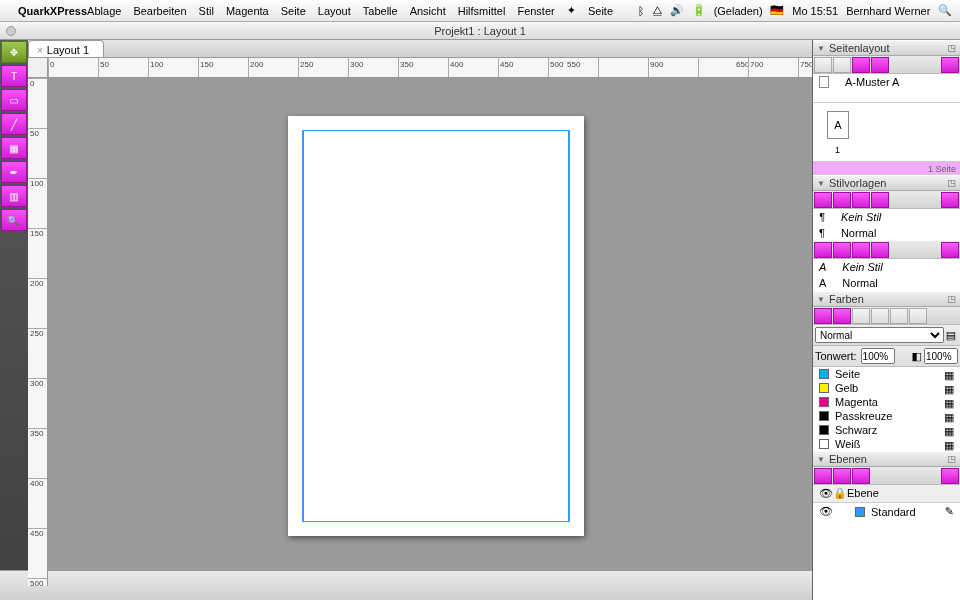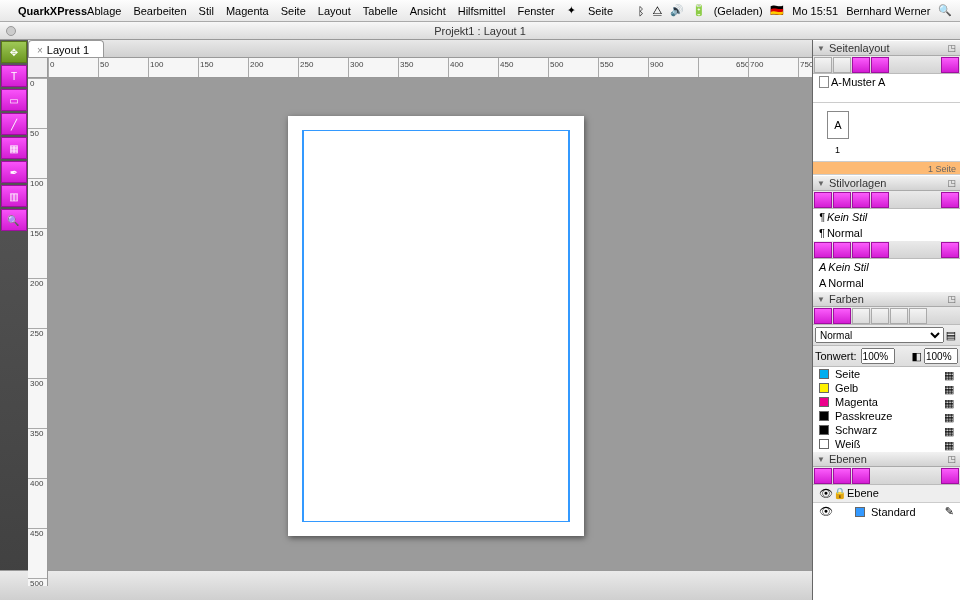--- a/index.html
+++ b/index.html
@@ -53,25 +53,25 @@
 
 .panels { width: 148px; background: #dcdcdc; display: flex; flex-direction: column; border-left: 1px solid #666; }
 .panel-title { height: 16px; background: linear-gradient(#f2f2f2, #d2d2d2); border-top: 1px solid #fff; border-bottom: 1px solid #aaa; display: flex; align-items: center; padding: 0 4px; font-size: 10px; color: #333; }
 .panel-title .tri { margin-right: 4px; font-size: 8px; color: #666; }
 .panel-title .gear { margin-left: auto; font-size: 9px; color: #666; }
 .panel-body { background: #fff; font-size: 10px; }
 .icon-row { height: 18px; display: flex; align-items: center; gap: 1px; padding: 1px; background: linear-gradient(#eaeaea,#d4d4d4); border-bottom: 1px solid #bbb; }
 .icon-row .ibtn { width: 18px; height: 16px; background: linear-gradient(#fb5cfb,#d41dd4); border: 1px solid #a010a0; }
 .icon-row .ibtn.gray { background: linear-gradient(#f4f4f4,#dcdcdc); border-color: #aaa; }
 .icon-row .trash { margin-left: auto; }
-.list-row { padding: 2px 6px; display: flex; align-items: center; gap: 2px; }
+.list-row { padding: 2px 6px; display: flex; align-items: center; gap: 16px; }
 .list-row.italic { font-style: italic; }
 .page-thumb { width: 22px; height: 28px; border: 1px solid #888; background: #fff; display: flex; align-items: center; justify-content: center; font-size: 9px; margin: 6px; }
 .thumb-area { display: flex; flex-direction: column; align-items: flex-start; padding: 2px 8px 6px; }
-.sep-label { height: 14px; background: #fdba74; border-top: 1px solid #ccc; border-bottom: 1px solid #ccc; font-size: 9px; color: #666; text-align: right; padding: 0 4px; line-height: 14px; }
+.sep-label { height: 14px; background: #f0abfc; border-top: 1px solid #ccc; border-bottom: 1px solid #ccc; font-size: 9px; color: #666; text-align: right; padding: 0 4px; line-height: 14px; }
 .color-row { display: flex; align-items: center; padding: 1px 6px; gap: 6px; }
 .color-row .sq { width: 10px; height: 10px; border: 1px solid #666; }
 .color-row .ic { margin-left: auto; width: 10px; height: 10px; }
 .select-row { display: flex; align-items: center; padding: 2px; background: linear-gradient(#eee,#ddd); border-bottom: 1px solid #bbb; }
 .select-row select, .select-row input { font-size: 10px; height: 16px; }
 .layer-header { display: flex; padding: 2px 6px; background: #eee; border-bottom: 1px solid #ccc; font-size: 10px; }
 .layer-row { display: flex; align-items: center; padding: 2px 6px; gap: 6px; background: #fff; }
 .layer-row .eye { width: 12px; }
 .layer-row .lock { width: 12px; }
 
@@ -152,21 +152,21 @@
         <div class="lbl" style="left: 302px;">300</div>
         <div class="tick" style="left: 350px;"></div>
         <div class="lbl" style="left: 352px;">350</div>
         <div class="tick" style="left: 400px;"></div>
         <div class="lbl" style="left: 402px;">400</div>
         <div class="tick" style="left: 450px;"></div>
         <div class="lbl" style="left: 452px;">450</div>
         <div class="tick" style="left: 500px;"></div>
         <div class="lbl" style="left: 502px;">500</div>
         <div class="tick" style="left: 550px;"></div>
-        <div class="lbl" style="left: 552px; text-align: right;">550</div>
+        <div class="lbl" style="left: 519px; text-align: right;">550</div>
         <div class="tick" style="left: 600px;"></div>
         <div class="lbl" style="left: 602px;">900</div>
         <div class="tick" style="left: 650px;"></div>
         <div class="lbl" style="left: 668px; margin-left: 20px;">650</div>
         <div class="tick" style="left: 700px;"></div>
         <div class="lbl" style="left: 702px;">700</div>
         <div class="tick" style="left: 750px;"></div>
         <div class="lbl" style="left: 752px;">750</div>
       </div>
     <div class="ruler-v" id="ruler-v">

